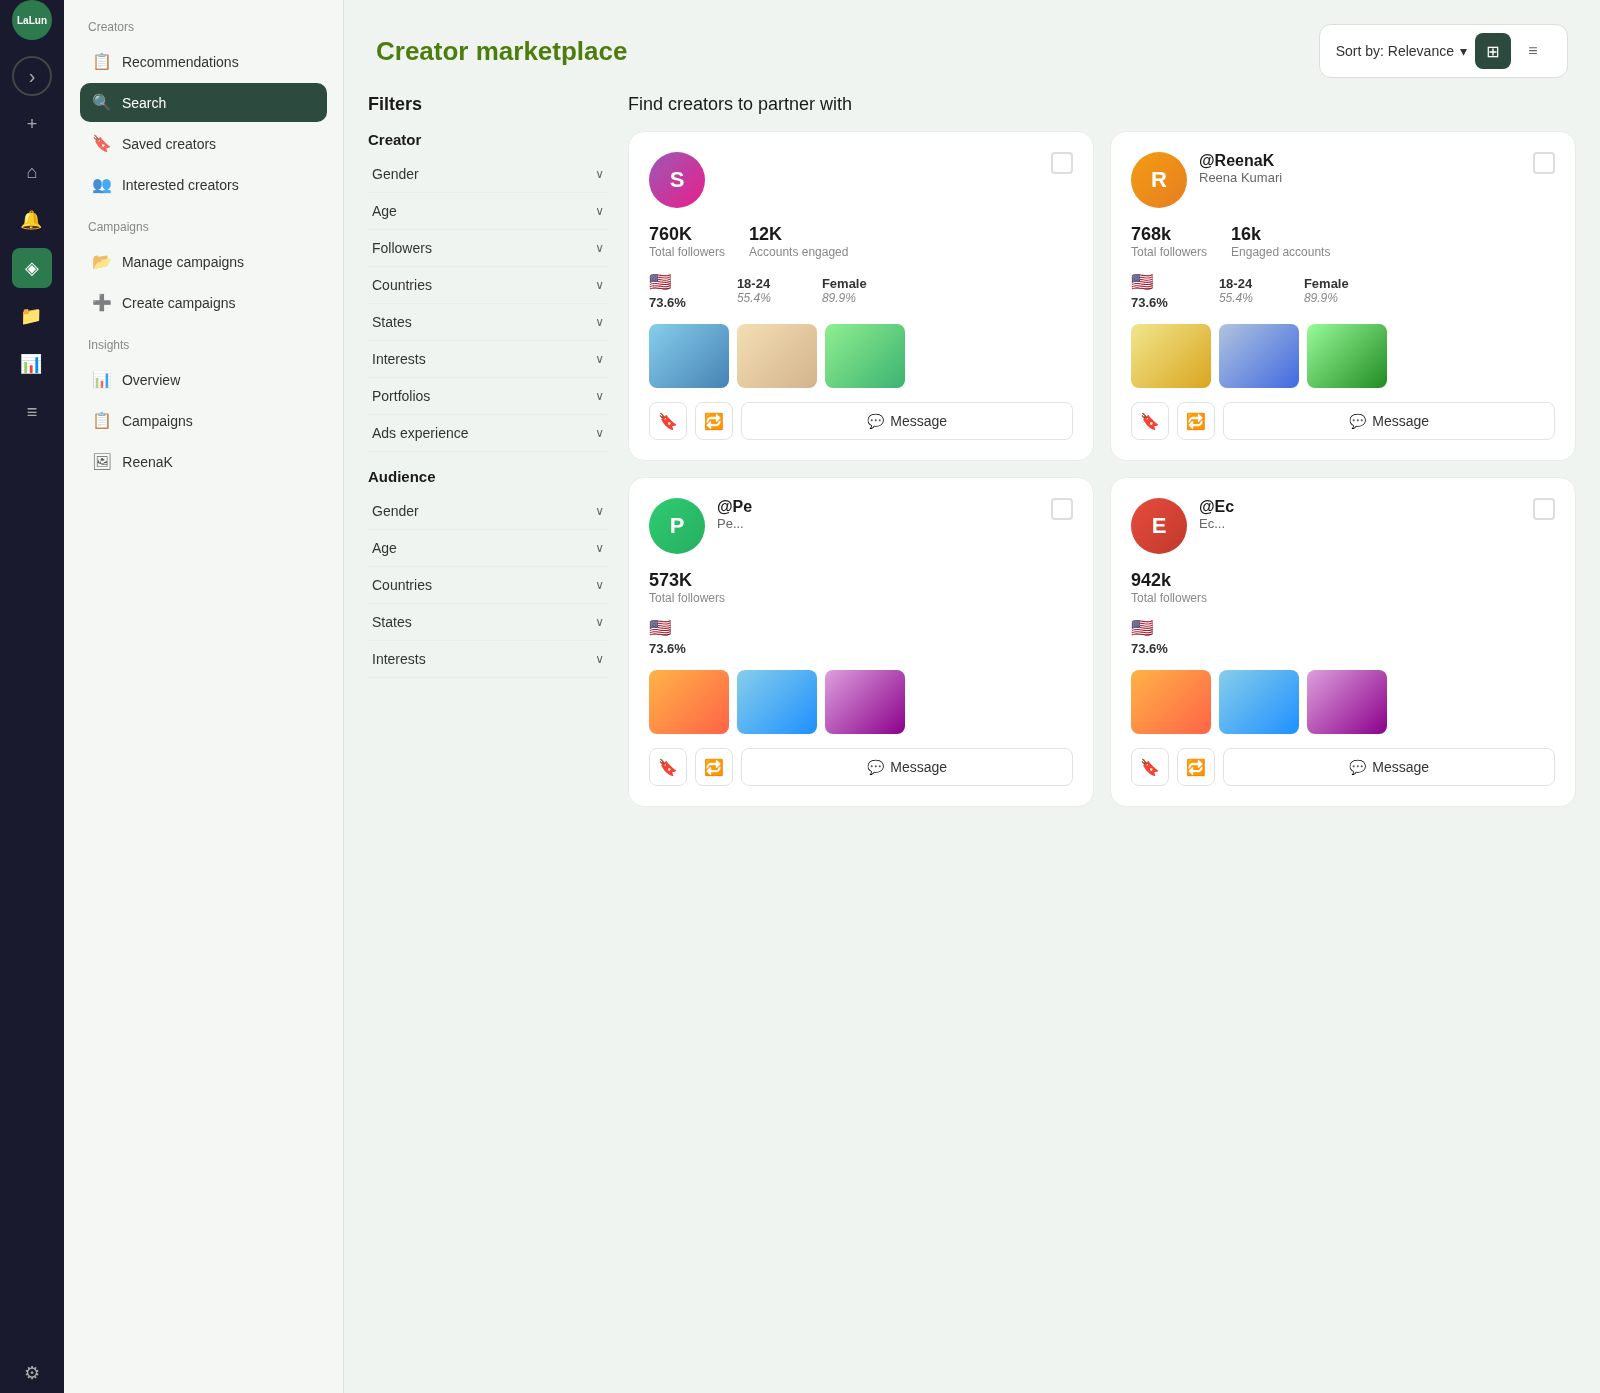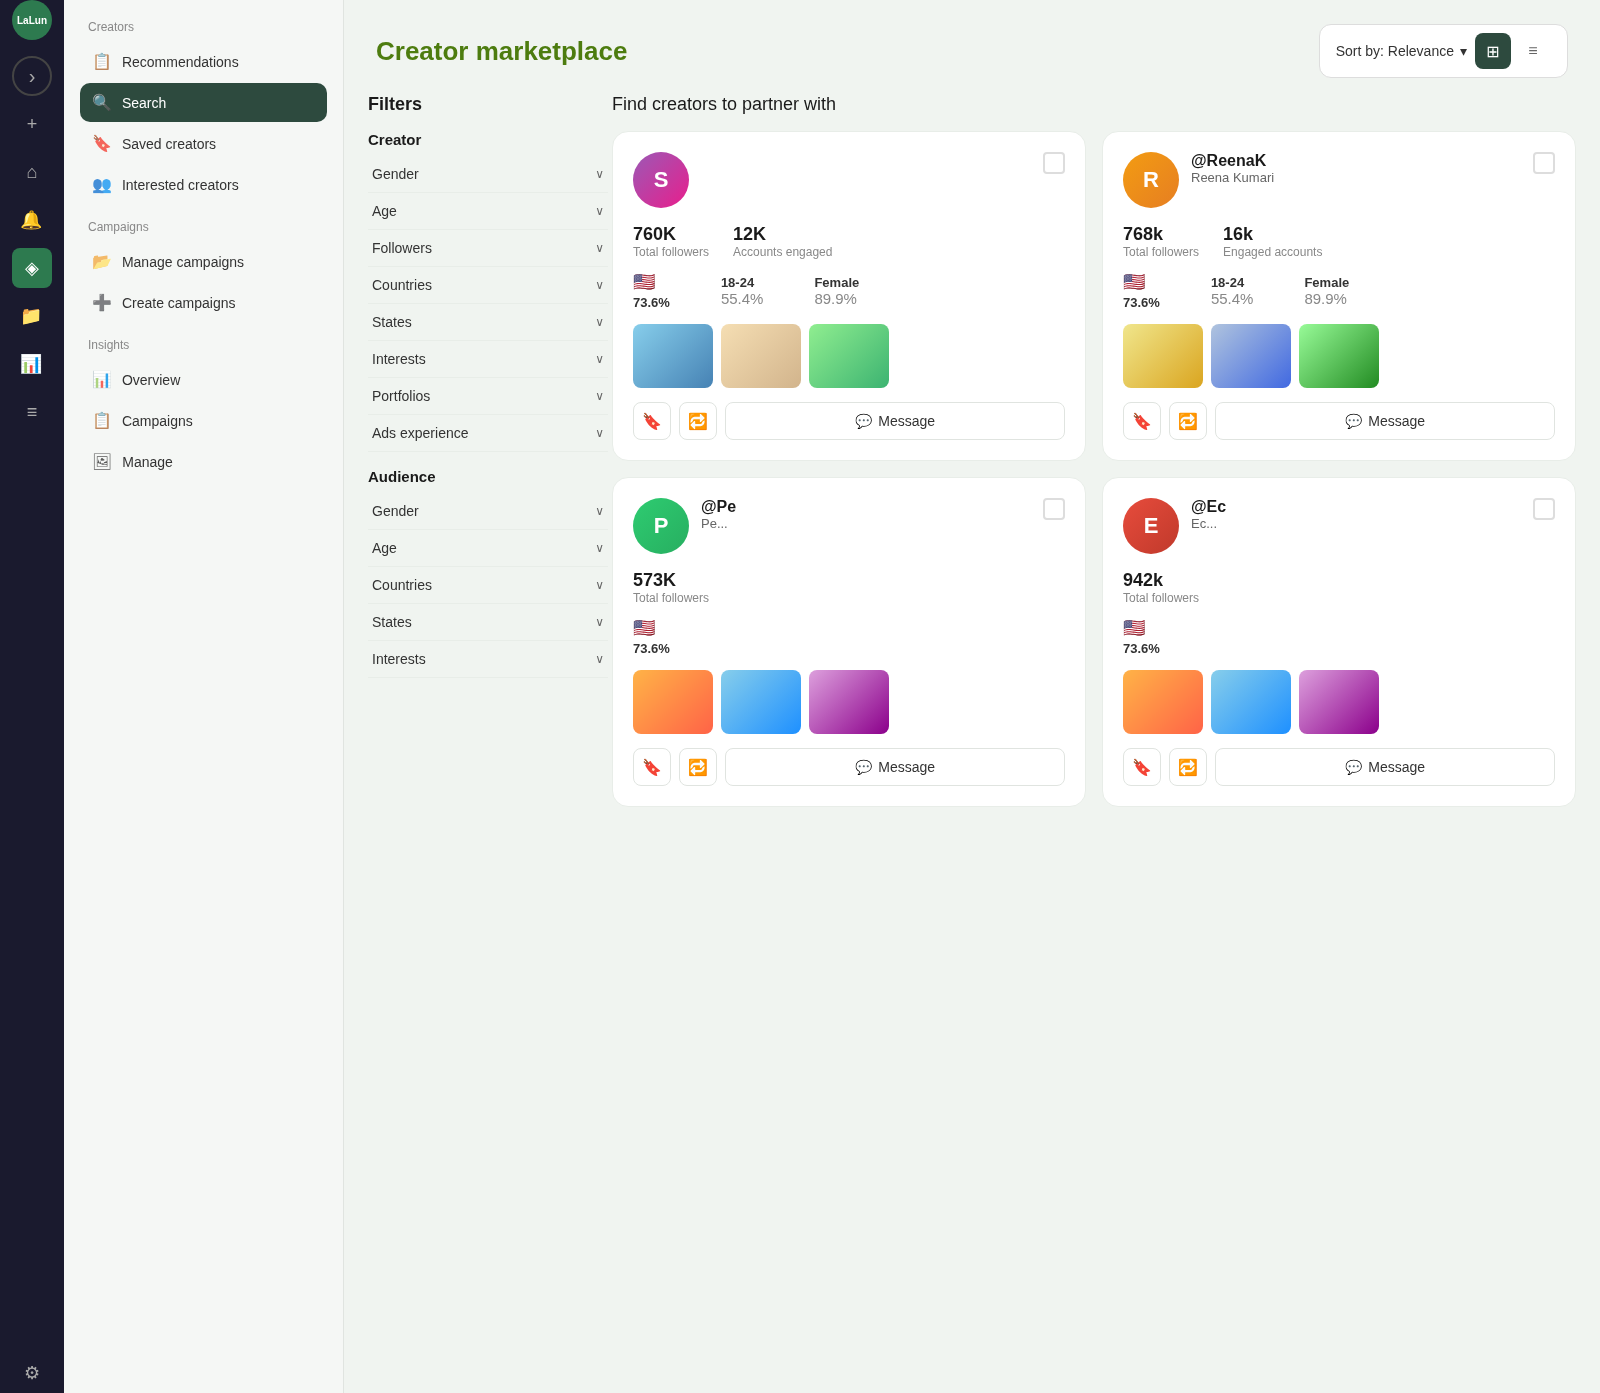--- a/index.html
+++ b/index.html
@@ -116,21 +116,21 @@
       display: flex; align-items: center; justify-content: center;
       border-radius: 8px; cursor: pointer; font-size: 16px;
       border: none; background: transparent; color: #666;
     }
     .view-btn.active { background: #2d4a3e; color: white; }
 
     .content-area {
       display: flex;
       flex: 1;
       padding: 0 24px 24px;
-      gap: 4px;
+      gap: 20px;
     }
 
     
     .filters-panel {
       width: 240px;
       flex-shrink: 0;
       padding-top: 16px;
     }
     .filters-title {
       font-size: 18px; font-weight: 700; color: #1a1a1a;
@@ -219,21 +219,21 @@
     }
     .flag-stat {
       display: flex; flex-direction: column; gap: 2px;
     }
     .flag { font-size: 18px; }
     .flag-pct { font-size: 13px; font-weight: 600; color: #333; }
     .age-stat, .gender-stat {
       font-size: 13px; font-weight: 600; color: #333;
       display: flex; flex-direction: column; margin-left: 35px;
     }
-    .stat-sublabel { font-size: 15px; color: #888; font-weight: 400; }
+    .stat-sublabel { font-size: 12px; color: #888; font-weight: 400; font-style: italic; }
 
     .thumbnails {
       display: flex;
       gap: 8px;
       margin-bottom: 14px;
     }
     .thumbnail {
       width: 80px; height: 64px;
       border-radius: 8px;
       overflow: hidden;
@@ -347,21 +347,21 @@
   <div class="sidebar-item">
     <span class="item-icon">📊</span>
     <span>Overview</span>
   </div>
   <div class="sidebar-item">
     <span class="item-icon">📋</span>
     <span>Campaigns</span>
   </div>
   <div class="sidebar-item">
     <span class="item-icon">🖼</span>
-    <span>Manage</span>
+    <span>ReenaK</span>
   </div>
 </div>
 
 <div class="main">
   <div class="page-header">
     <h1 class="page-title">Creator marketplace</h1>
     <div class="sort-bar">
       <div class="sort-dropdown">
         <span>Sort by: Relevance</span>
         <span>▾</span>

